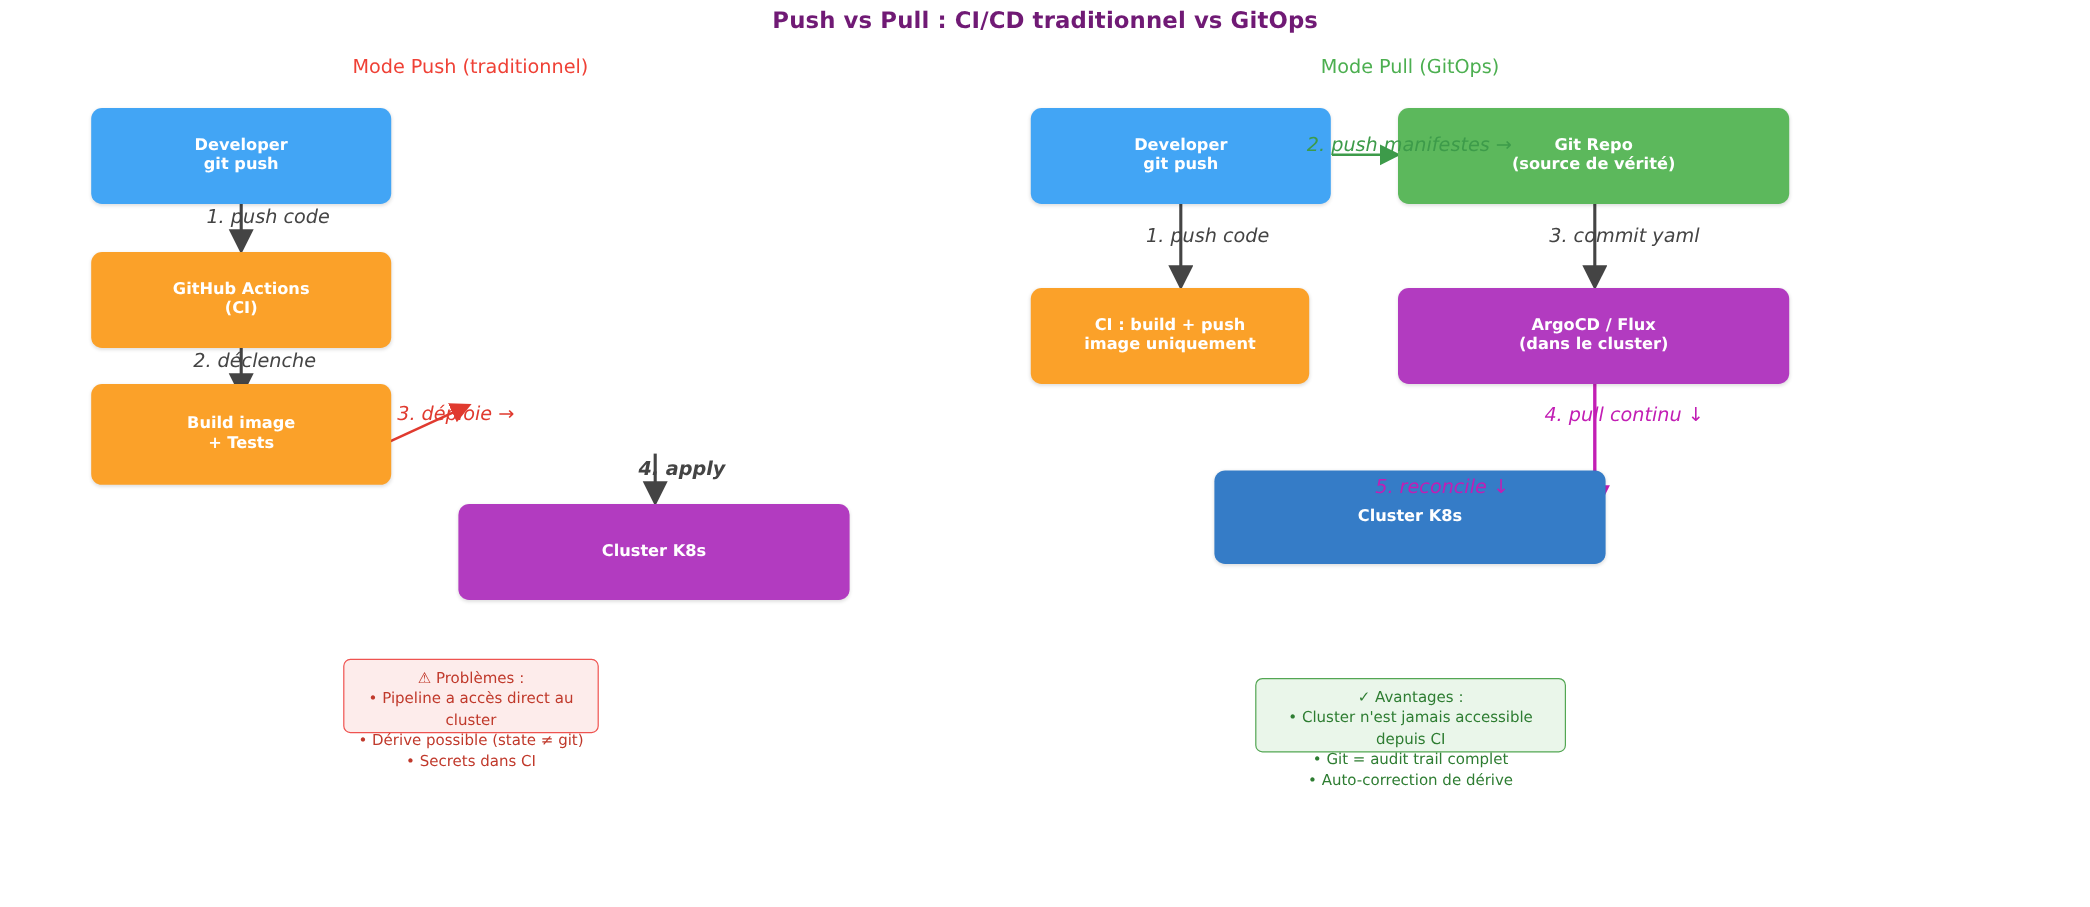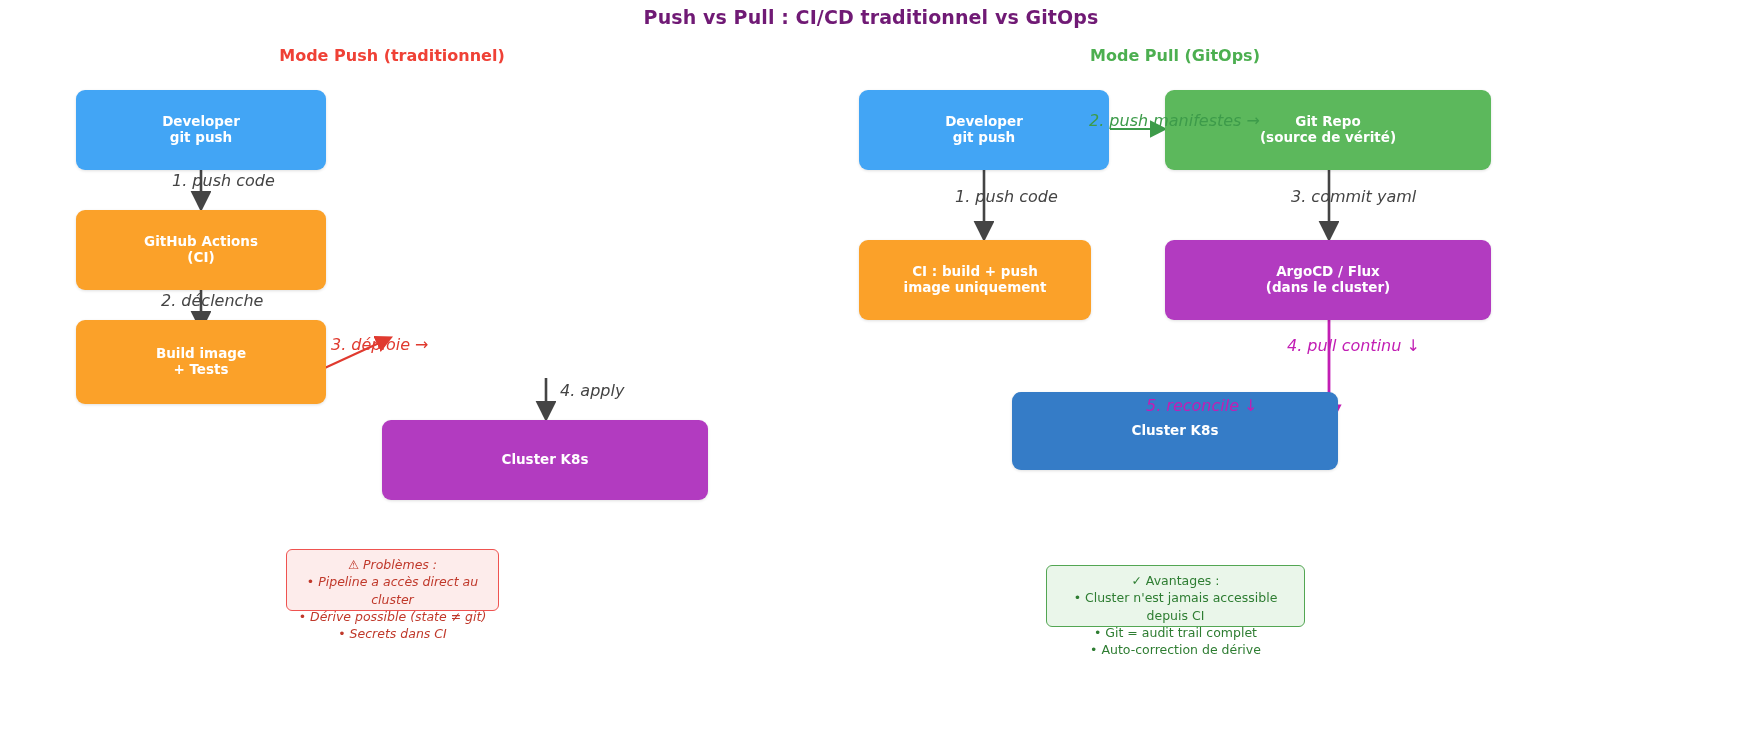--- a/index.html
+++ b/index.html
@@ -9,21 +9,21 @@
     position:relative;overflow:hidden;
   }
   #canvas{position:absolute;inset:0;}
   svg#wires{position:absolute;left:0;top:0;width:1742px;height:756px;pointer-events:none;}
 
   .title{
     position:absolute;left:0;top:6px;width:1742px;text-align:center;
     font-size:19px;font-weight:bold;color:#701a75;letter-spacing:.1px;
   }
   .col-head{
-    position:absolute;text-align:center;font-size:16px;font-weight:bold;
+    position:absolute;text-align:center;font-size:16px;font-weight:normal;
   }
   #head-push{left:172px;top:46px;width:440px;color:#ef4136;}
   #head-pull{left:955px;top:46px;width:440px;color:#4caf50;}
 
   .node{
     position:absolute;border-radius:9px;
     display:flex;align-items:center;justify-content:center;
     text-align:center;color:#ffffff;font-weight:bold;font-size:13.5px;
     line-height:1.15;box-shadow:0 1px 3px rgba(0,0,0,.12);
     white-space:pre-line;
@@ -99,21 +99,21 @@
 
   <div class="node n-orange" style="left:76px;top:320px;width:250px;height:84px;">Build image
 + Tests</div>
 
 
   <div class="node n-purple" style="left:382px;top:420px;width:326px;height:80px;">Cluster K8s</div>
 
   <div class="edge-label lbl-gray" style="left:172px;top:171px;">1. push code</div>
   <div class="edge-label lbl-gray" style="left:161px;top:291px;">2. déclenche</div>
   <div class="edge-label lbl-red" style="left:331px;top:335px;">3. déploie →</div>
-  <div class="edge-label lbl-gray" style="left:560px;top:381px;">4. apply</div>
+  <div class="edge-label lbl-gray" style="left:532px;top:381px;font-weight:bold;">4. apply</div>
 
   <div class="node n-blue" style="left:859px;top:90px;width:250px;height:80px;">Developer
 git push</div>
 
   <div class="node n-green" style="left:1165px;top:90px;width:326px;height:80px;">Git Repo
 (source de vérité)</div>
 
   <div class="node n-orange" style="left:859px;top:240px;width:232px;height:80px;">CI : build + push
 image uniquement</div>
 
@@ -121,21 +121,21 @@
 (dans le cluster)</div>
 
   <div class="node n-steel" style="left:1012px;top:392px;width:326px;height:78px;">Cluster K8s</div>
 
   <div class="edge-label lbl-gray" style="left:955px;top:187px;">1. push code</div>
   <div class="edge-label lbl-green" style="left:1089px;top:111px;">2. push manifestes →</div>
   <div class="edge-label lbl-gray" style="left:1291px;top:187px;">3. commit yaml</div>
   <div class="edge-label lbl-magenta" style="left:1287px;top:336px;">4. pull continu ↓</div>
   <div class="edge-label lbl-magenta" style="left:1146px;top:396px;">5. reconcile ↓</div>
 
-  <div class="callout" id="callout-problems" style="left:286px;top:549px;width:213px;height:62px;font-style:italic;">⚠ Problèmes :
+  <div class="callout" id="callout-problems" style="left:286px;top:549px;width:213px;height:62px;">⚠ Problèmes :
 • Pipeline a accès direct au cluster
 • Dérive possible (state ≠ git)
 • Secrets dans CI</div>
 
   <div class="callout" id="callout-advantages" style="left:1046px;top:549px;width:259px;height:62px;">✓ Avantages :
 • Cluster n'est jamais accessible depuis CI
 • Git = audit trail complet
 • Auto-correction de dérive</div>
 
 </div>

